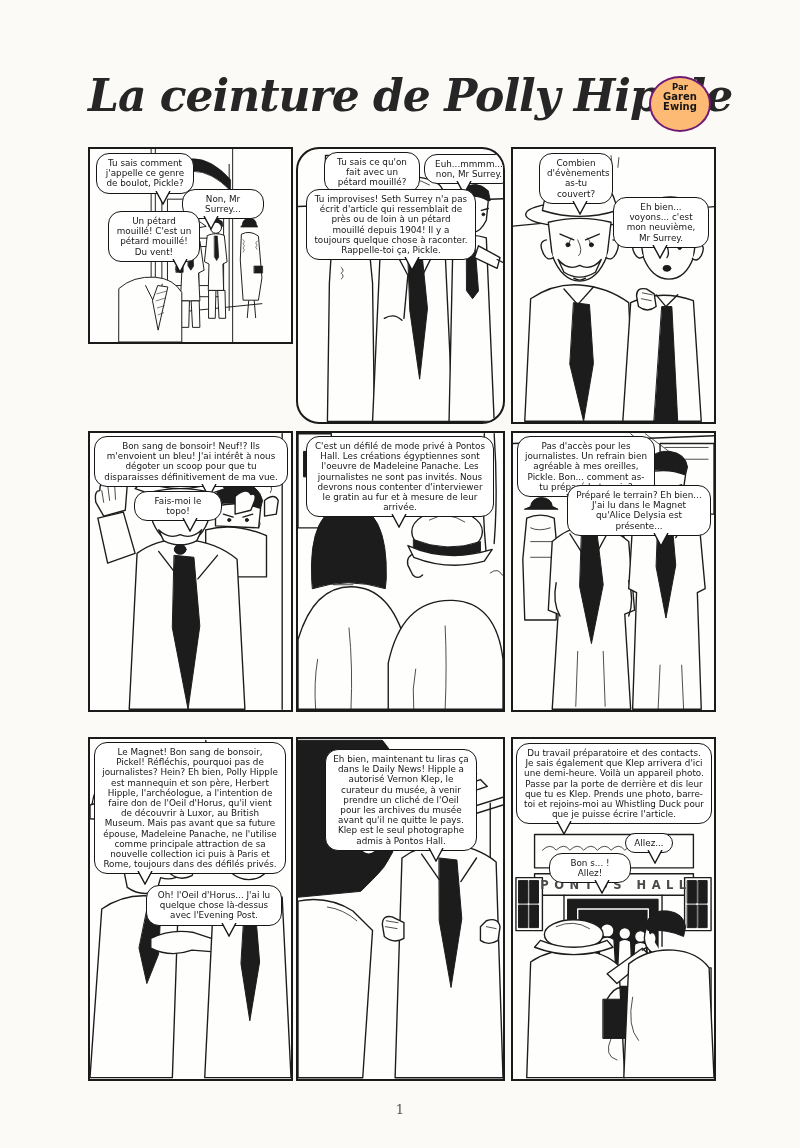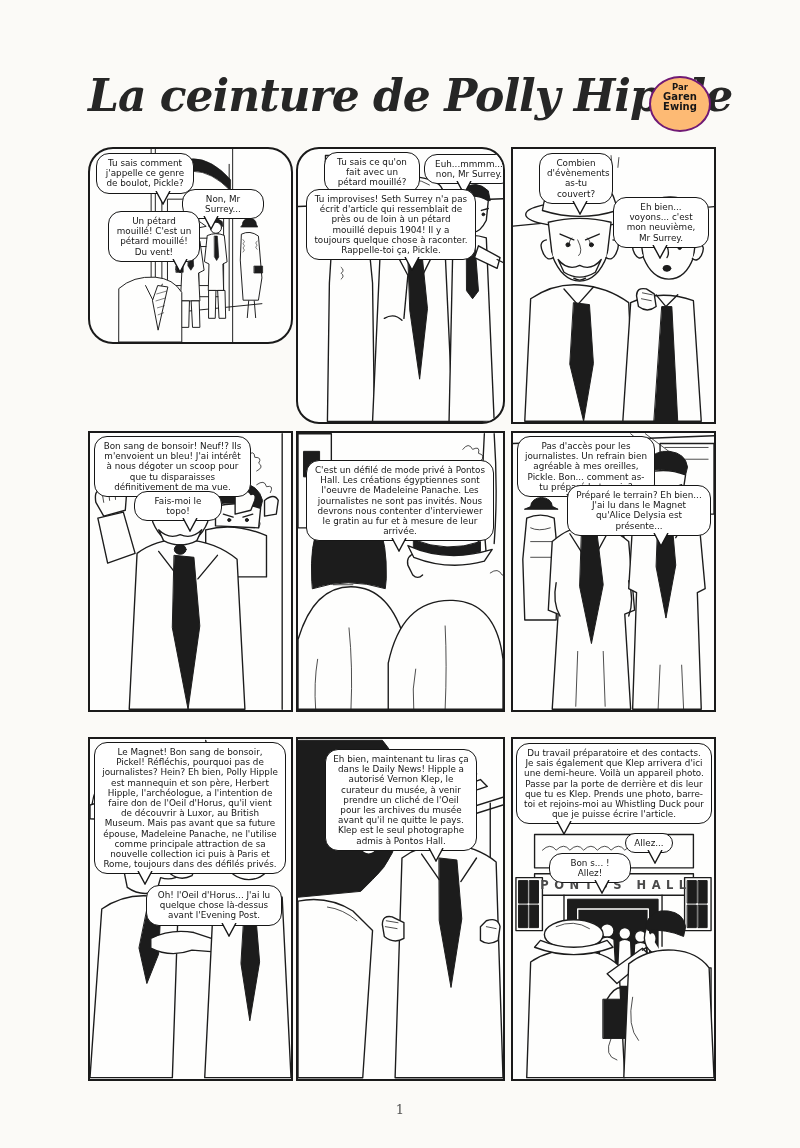--- a/index.html
+++ b/index.html
@@ -8,21 +8,21 @@
 
   .title{position:absolute;left:88px;top:70px;width:560px;text-align:center;
          font-family:"DejaVu Serif",serif;font-style:italic;font-weight:bold;
          font-size:44px;letter-spacing:-1px;color:#262626;white-space:nowrap;}
   .badge{position:absolute;left:649px;top:76px;width:62px;height:56px;border:2px solid #701a75;
          border-radius:50%;background:#fdba74;text-align:center;line-height:1.05;padding-top:5px;box-sizing:border-box;font-weight:bold;}
   .badge .s{display:block;font-size:8.5px;}
   .badge .b{display:block;font-size:10px;}
 
   .panel{position:absolute;background:#fefefd;border:2px solid #1a1a1a;box-sizing:border-box;overflow:hidden;}
-  .p1{left:88px; top:147px;width:205px;height:197px;border-radius:25px;}
+  .p1{left:88px; top:147px;width:205px;height:197px;}
   .p2{left:296px;top:147px;width:209px;height:277px;border-radius:23px;}
   .p3{left:511px;top:147px;width:205px;height:277px;}
   .p4{left:88px; top:431px;width:205px;height:281px;}
   .p5{left:296px;top:431px;width:209px;height:281px;}
   .p6{left:511px;top:431px;width:205px;height:281px;}
   .p7{left:88px; top:737px;width:205px;height:344px;}
   .p8{left:296px;top:737px;width:209px;height:344px;}
   .p9{left:511px;top:737px;width:205px;height:344px;}
 
   .art{position:absolute;left:0;top:0;width:100%;height:100%;z-index:1;}
@@ -244,21 +244,21 @@
       <path d="M70,120 l20,26 M130,124 l-20,24"></path>
       <path class="f" d="M86,124 l20,2 6,70 -12,85 -16,-83 z"></path>
       <ellipse class="w" cx="92" cy="40" rx="34" ry="18"></ellipse>
       <path class="w" d="M54,48 q38,16 76,0 l8,8 q-46,18 -92,0 z"></path>
       <path class="w" d="M60,60 q32,-8 64,0 l-4,30 q-9,22 -28,22 q-19,0 -28,-22 z"></path>
       <path d="M70,84 q6,6 12,0 M104,84 q-6,6 -12,0"></path>
       <path class="thin" d="M84,76 q8,-4 16,0 M87,81 l4,-2 M98,81 l-3,-2"></path>
       <path class="w" d="M70,98 q10,10 22,5 q12,5 22,-5 l-5,11 q-17,9 -34,0 z"></path>
       <ellipse class="f" cx="92" cy="118" rx="6" ry="5"></ellipse>
     </svg>
-    <div class="bubble" style="left:4px;top:3px;width:157px;">
+    <div class="bubble" style="left:4px;top:3px;width:194px;">
       <span>Bon sang de bonsoir! Neuf!? Ils m'envoient un bleu! J'ai intérêt à nous dégoter un scoop pour que tu disparaisses définitivement de ma vue.</span>
       <svg class="tail" style="left:55%;">
           <path d="M1,0 L8,13 L15,0"></path>
         </svg>
     </div>
     <div class="bubble" style="left:44px;top:58px;width:88px;">
       <span>Fais-moi le topo!</span>
       <svg class="tail" style="left:55%;">
           <path d="M1,0 L8,13 L15,0"></path>
         </svg>
@@ -278,21 +278,21 @@
       <path class="thin" d="M52,198 q4,40 2,83 M20,230 q-4,24 -2,51"></path>
 
       <path class="w" d="M120,122 q-10,2 -8,12 l5,10 q5,5 10,0"></path>
       <ellipse class="w" cx="152" cy="100" rx="36" ry="22"></ellipse>
       <path d="M134,88 q18,-10 36,2" class="thin"></path>
       <path class="f" d="M118,108 q34,14 68,2 l0,10 q-34,10 -68,-2 z"></path>
       <path class="w" d="M112,114 q40,18 86,4 l-8,12 q-36,10 -72,-4 z"></path>
       <path class="w" d="M92,234 q14,-66 66,-64 q44,2 51,60 l0,51 h-117 z"></path>
       <path class="thin" d="M150,196 q2,40 0,85 M120,240 q-4,20 -2,41"></path>
     </svg>
-    <div class="bubble" style="left:8px;top:3px;width:188px;margin-top:24px;">
+    <div class="bubble" style="left:8px;top:3px;width:188px;">
       <span>C'est un défilé de mode privé à Pontos Hall. Les créations égyptiennes sont l'oeuvre de Madeleine Panache. Les journalistes ne sont pas invités. Nous devrons nous contenter d'interviewer le gratin au fur et à mesure de leur arrivée.</span>
       <svg class="tail" style="left:45%;">
           <path d="M1,0 L8,13 L15,0"></path>
         </svg>
     </div>
   </div>
 
   <div class="panel p6">
     <svg class="art" viewBox="0 0 205 281">
       <line x1="0" y1="10" x2="205" y2="2"></line>
@@ -375,21 +375,21 @@
       <path d="M150,152 l12,14 14,-14"></path>
       <path class="f" d="M158,166 h10 l5,60 -10,60 -9,-58 z"></path>
     </svg>
     <div class="bubble" style="left:4px;top:3px;width:192px;">
       <span>Le Magnet! Bon sang de bonsoir, Pickel! Réfléchis, pourquoi pas de journalistes? Hein? Eh bien, Polly Hipple est mannequin et son père, Herbert Hipple, l'archéologue, a l'intention de faire don de l'Oeil d'Horus, qu'il vient de découvrir à Luxor, au British Museum. Mais pas avant que sa future épouse, Madeleine Panache, ne l'utilise comme principale attraction de sa nouvelle collection ici puis à Paris et Rome, toujours dans des défilés privés.</span>
       <svg class="tail" style="left:22%;">
           <path d="M1,0 L8,13 L15,0"></path>
         </svg>
     </div>
     <div class="bubble" style="left:56px;top:146px;width:136px;">
-      <span>Oh! l'Oeil d'Horus... J'ai lu quelque chose là-dessus avant l'Evening Post.</span>
+      <span>Oh! l'Oeil d'Horus... J'ai lu quelque chose là-dessus avec l'Evening Post.</span>
       <svg class="tail" style="left:55%;">
           <path d="M1,0 L8,13 L15,0"></path>
         </svg>
     </div>
   </div>
 
   <div class="panel p8">
     <svg class="art" viewBox="0 0 209 344">
       <path d="M120,86 L209,58 M120,94 L209,66"></path>
       <line x1="196" y1="64" x2="196" y2="122"></line>

